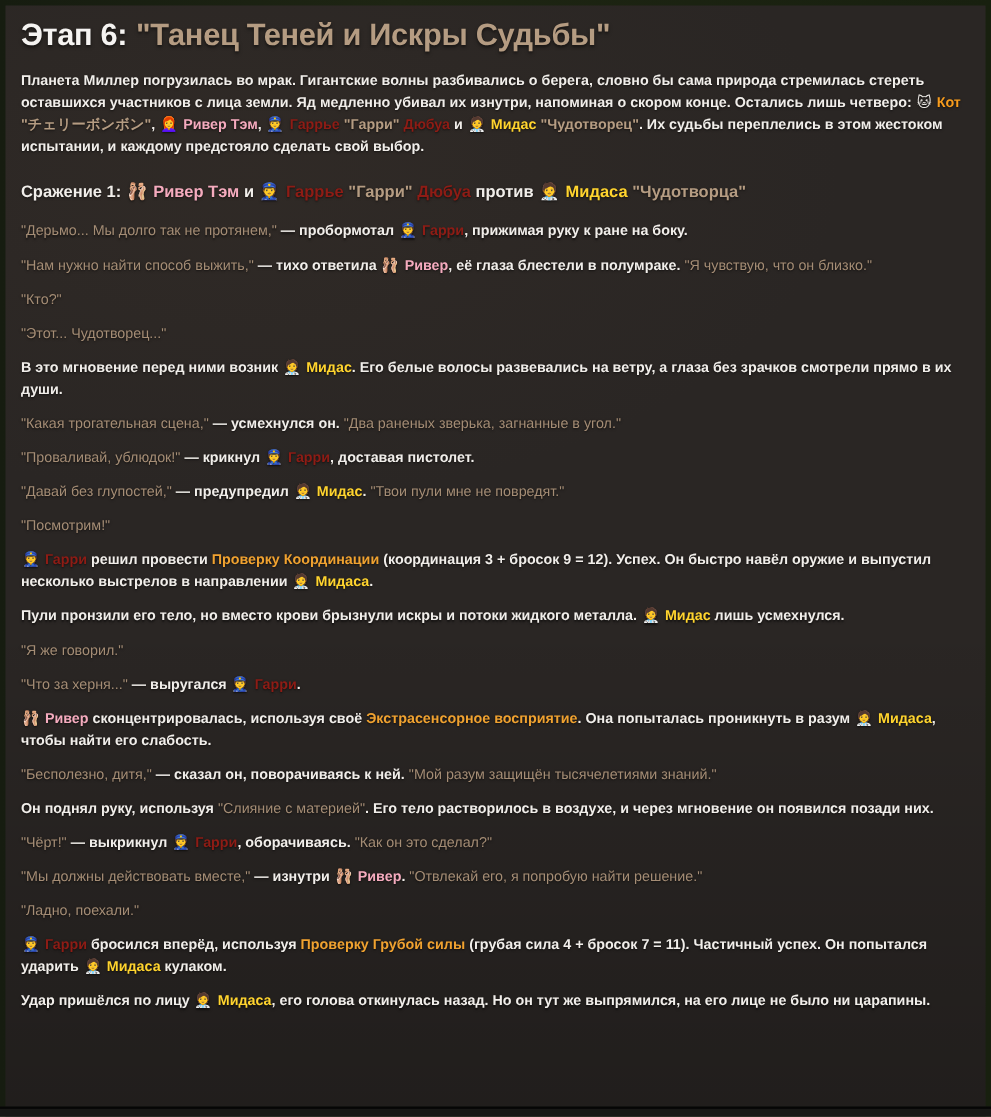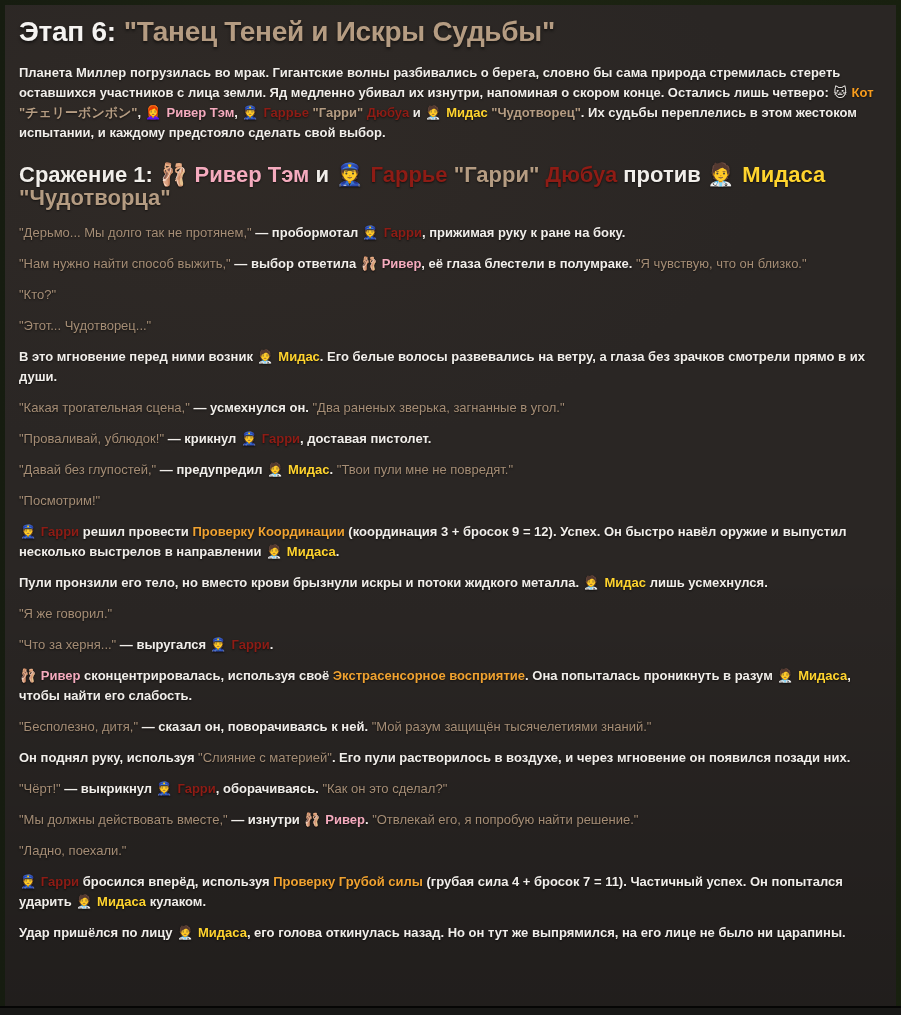--- a/index.html
+++ b/index.html
@@ -34,21 +34,21 @@
     font-size: 28px;
     line-height: 34px;
     font-weight: bold;
     letter-spacing: -0.3px;
     text-shadow: 0 2px 3px rgba(0,0,0,0.55);
   }
   h1.stage .stage-label { color: var(--stage_label, #f5f3f1); }
   h1.stage .stage-title { color: var(--title_accent, #b59c82); margin-left: 8px; }
   h2.battle {
     margin: 20px 0 14px 0;
-    font-size: 22px;
+    font-size: 15px;
     line-height: 23px;
     font-weight: bold;
     color: var(--narration, #f1eeea);
     text-shadow: 0 1px 2px rgba(0,0,0,0.6);
   }
   #story { margin: 0; }
   p.para {
     margin: 0 0 11px 0;
     font-size: 13px;
     line-height: 20px;
@@ -82,35 +82,35 @@
     <h1 class="stage"><span class="stage-label">Этап 6:</span><span class="stage-title">"Танец Теней и Искры Судьбы"</span></h1>
 
     <div id="intro-slot">
         <p class="para"><span class="seg-n">Планета Миллер погрузилась во мрак. Гигантские волны разбивались о берега, словно бы сама природа стремилась стереть оставшихся участников с лица земли. Яд медленно убивал их изнутри, напоминая о скором конце. Остались лишь четверо: </span><span class="seg-emoji">🐱</span><span class="seg-cat"> Кот</span><span class="seg-nick"> "チェリーボンボン"</span><span class="seg-n">, </span><span class="seg-emoji">👩‍🦰</span><span class="seg-river"> Ривер Тэм</span><span class="seg-n">, </span><span class="seg-emoji">👮</span><span class="seg-harry"> Гаррье</span><span class="seg-nick"> "Гарри"</span><span class="seg-harry"> Дюбуа</span><span class="seg-n"> и </span><span class="seg-emoji">🧑‍⚕️</span><span class="seg-midas"> Мидас</span><span class="seg-nick"> "Чудотворец"</span><span class="seg-n">. Их судьбы переплелись в этом жестоком испытании, и каждому предстояло сделать свой выбор.</span></p>
       </div>
 
     <h2 class="battle" id="battle-heading"><span class="seg-n">Сражение 1: </span><span class="seg-emoji">🩰</span><span class="seg-river"> Ривер Тэм</span><span class="seg-n"> и </span><span class="seg-emoji">👮</span><span class="seg-harry"> Гаррье</span><span class="seg-nick"> "Гарри"</span><span class="seg-harry"> Дюбуа</span><span class="seg-n"> против </span><span class="seg-emoji">🧑‍⚕️</span><span class="seg-midas"> Мидаса</span><span class="seg-nick"> "Чудотворца"</span></h2>
 
     <div id="story">
         <p class="para"><span class="seg-q">"Дерьмо... Мы долго так не протянем,"</span><span class="seg-n"> — пробормотал </span><span class="seg-emoji">👮</span><span class="seg-harry"> Гарри</span><span class="seg-n">, прижимая руку к ране на боку.</span></p>
-        <p class="para"><span class="seg-q">"Нам нужно найти способ выжить,"</span><span class="seg-n"> — выбор ответила </span><span class="seg-emoji">🩰</span><span class="seg-river"> Ривер</span><span class="seg-n">, её глаза блестели в полумраке. </span><span class="seg-q">"Я чувствую, что он близко."</span></p>
+        <p class="para"><span class="seg-q">"Нам нужно найти способ выжить,"</span><span class="seg-n"> — тихо ответила </span><span class="seg-emoji">🩰</span><span class="seg-river"> Ривер</span><span class="seg-n">, её глаза блестели в полумраке. </span><span class="seg-q">"Я чувствую, что он близко."</span></p>
         <p class="para"><span class="seg-q">"Кто?"</span></p>
         <p class="para"><span class="seg-q">"Этот... Чудотворец..."</span></p>
         <p class="para"><span class="seg-n">В это мгновение перед ними возник </span><span class="seg-emoji">🧑‍⚕️</span><span class="seg-midas"> Мидас</span><span class="seg-n">. Его белые волосы развевались на ветру, а глаза без зрачков смотрели прямо в их души.</span></p>
         <p class="para"><span class="seg-q">"Какая трогательная сцена,"</span><span class="seg-n"> — усмехнулся он. </span><span class="seg-q">"Два раненых зверька, загнанные в угол."</span></p>
         <p class="para"><span class="seg-q">"Проваливай, ублюдок!"</span><span class="seg-n"> — крикнул </span><span class="seg-emoji">👮</span><span class="seg-harry"> Гарри</span><span class="seg-n">, доставая пистолет.</span></p>
         <p class="para"><span class="seg-q">"Давай без глупостей,"</span><span class="seg-n"> — предупредил </span><span class="seg-emoji">🧑‍⚕️</span><span class="seg-midas"> Мидас</span><span class="seg-n">. </span><span class="seg-q">"Твои пули мне не повредят."</span></p>
         <p class="para"><span class="seg-q">"Посмотрим!"</span></p>
         <p class="para"><span class="seg-emoji">👮</span><span class="seg-harry"> Гарри</span><span class="seg-n"> решил провести </span><span class="seg-skill">Проверку Координации</span><span class="seg-n"> (координация 3 + бросок 9 = 12). Успех. Он быстро навёл оружие и выпустил несколько выстрелов в направлении </span><span class="seg-emoji">🧑‍⚕️</span><span class="seg-midas"> Мидаса</span><span class="seg-n">.</span></p>
         <p class="para"><span class="seg-n">Пули пронзили его тело, но вместо крови брызнули искры и потоки жидкого металла. </span><span class="seg-emoji">🧑‍⚕️</span><span class="seg-midas"> Мидас</span><span class="seg-n"> лишь усмехнулся.</span></p>
         <p class="para"><span class="seg-q">"Я же говорил."</span></p>
         <p class="para"><span class="seg-q">"Что за херня..."</span><span class="seg-n"> — выругался </span><span class="seg-emoji">👮</span><span class="seg-harry"> Гарри</span><span class="seg-n">.</span></p>
         <p class="para"><span class="seg-emoji">🩰</span><span class="seg-river"> Ривер</span><span class="seg-n"> сконцентрировалась, используя своё </span><span class="seg-skill">Экстрасенсорное восприятие</span><span class="seg-n">. Она попыталась проникнуть в разум </span><span class="seg-emoji">🧑‍⚕️</span><span class="seg-midas"> Мидаса</span><span class="seg-n">, чтобы найти его слабость.</span></p>
         <p class="para"><span class="seg-q">"Бесполезно, дитя,"</span><span class="seg-n"> — сказал он, поворачиваясь к ней. </span><span class="seg-q">"Мой разум защищён тысячелетиями знаний."</span></p>
-        <p class="para"><span class="seg-n">Он поднял руку, используя </span><span class="seg-q">"Слияние с материей"</span><span class="seg-n">. Его пули растворилось в воздухе, и через мгновение он появился позади них.</span></p>
+        <p class="para"><span class="seg-n">Он поднял руку, используя </span><span class="seg-q">"Слияние с материей"</span><span class="seg-n">. Его тело растворилось в воздухе, и через мгновение он появился позади них.</span></p>
         <p class="para"><span class="seg-q">"Чёрт!"</span><span class="seg-n"> — выкрикнул </span><span class="seg-emoji">👮</span><span class="seg-harry"> Гарри</span><span class="seg-n">, оборачиваясь. </span><span class="seg-q">"Как он это сделал?"</span></p>
         <p class="para"><span class="seg-q">"Мы должны действовать вместе,"</span><span class="seg-n"> — изнутри </span><span class="seg-emoji">🩰</span><span class="seg-river"> Ривер</span><span class="seg-n">. </span><span class="seg-q">"Отвлекай его, я попробую найти решение."</span></p>
         <p class="para"><span class="seg-q">"Ладно, поехали."</span></p>
         <p class="para"><span class="seg-emoji">👮</span><span class="seg-harry"> Гарри</span><span class="seg-n"> бросился вперёд, используя </span><span class="seg-skill">Проверку Грубой силы</span><span class="seg-n"> (грубая сила 4 + бросок 7 = 11). Частичный успех. Он попытался ударить </span><span class="seg-emoji">🧑‍⚕️</span><span class="seg-midas"> Мидаса</span><span class="seg-n"> кулаком.</span></p>
         <p class="para"><span class="seg-n">Удар пришёлся по лицу </span><span class="seg-emoji">🧑‍⚕️</span><span class="seg-midas"> Мидаса</span><span class="seg-n">, его голова откинулась назад. Но он тут же выпрямился, на его лице не было ни царапины.</span></p>
       </div>
   </div>
   <div class="bottom-edge"></div>
 </div>
 

